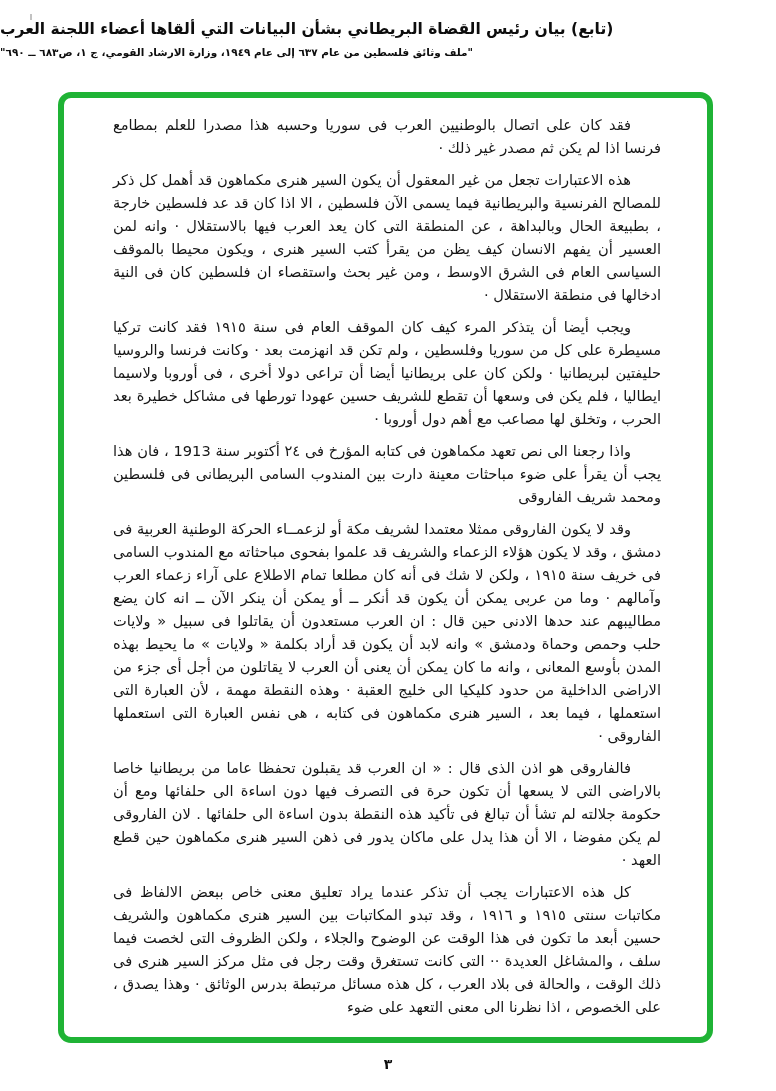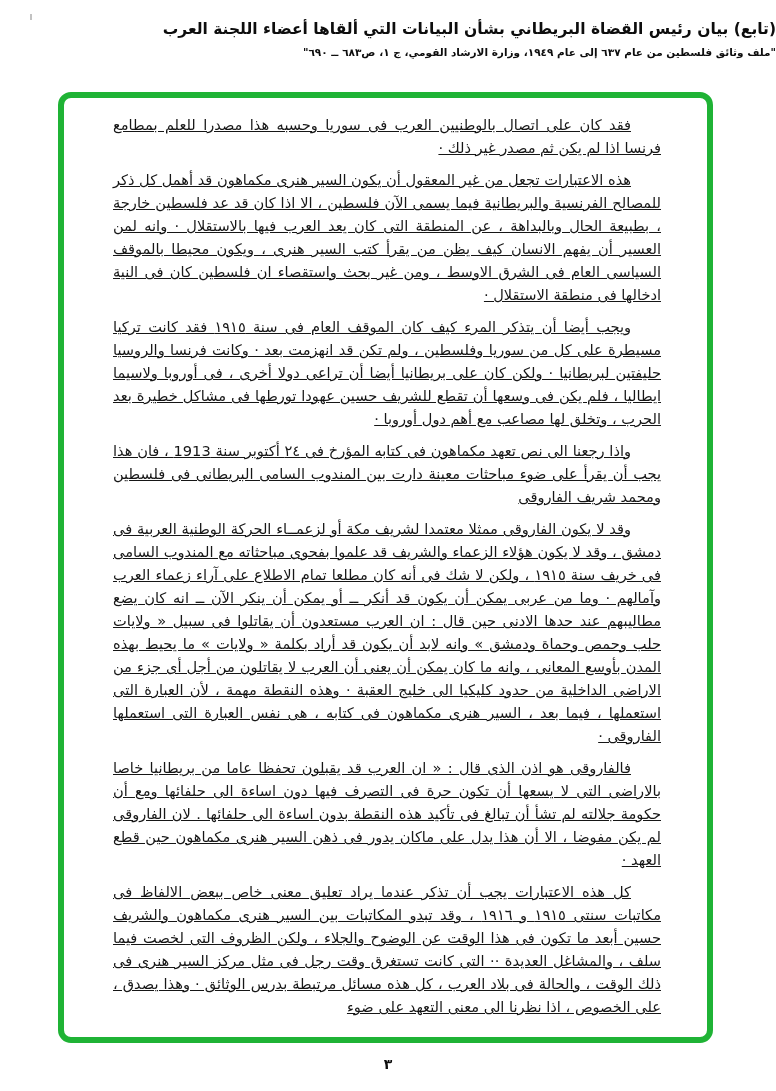--- a/index.html
+++ b/index.html
@@ -14,21 +14,21 @@
     font-family: "DejaVu Sans", sans-serif;
     direction: rtl;
     color: #161616;
     overflow: hidden;
   }
   .page-header {
     position: absolute;
     top: 20px;
     left: 0;
     width: 776px;
-    text-align: right;
+    text-align: left;
   }
   .page-title {
     font-size: 15.5px;
     font-weight: 700;
     letter-spacing: -0.2px;
     color: #0d0d0d;
   }
   .page-source {
     margin-top: 8px;
     font-size: 10.5px;
@@ -49,21 +49,20 @@
   }
   .text-block {
     box-sizing: border-box;
     width: 100%;
     height: 100%;
     padding: 15px 46px 10px 49px;
     font-size: 14.6px;
     line-height: 23px;
     text-align: justify;
     text-justify: inter-word;
-    text-decoration: underline;
   }
   .text-block p {
     margin: 0 0 9px 0;
     text-indent: 30px;
   }
   .page-footer {
     position: absolute;
     top: 1054px;
     left: 0;
     width: 776px;

